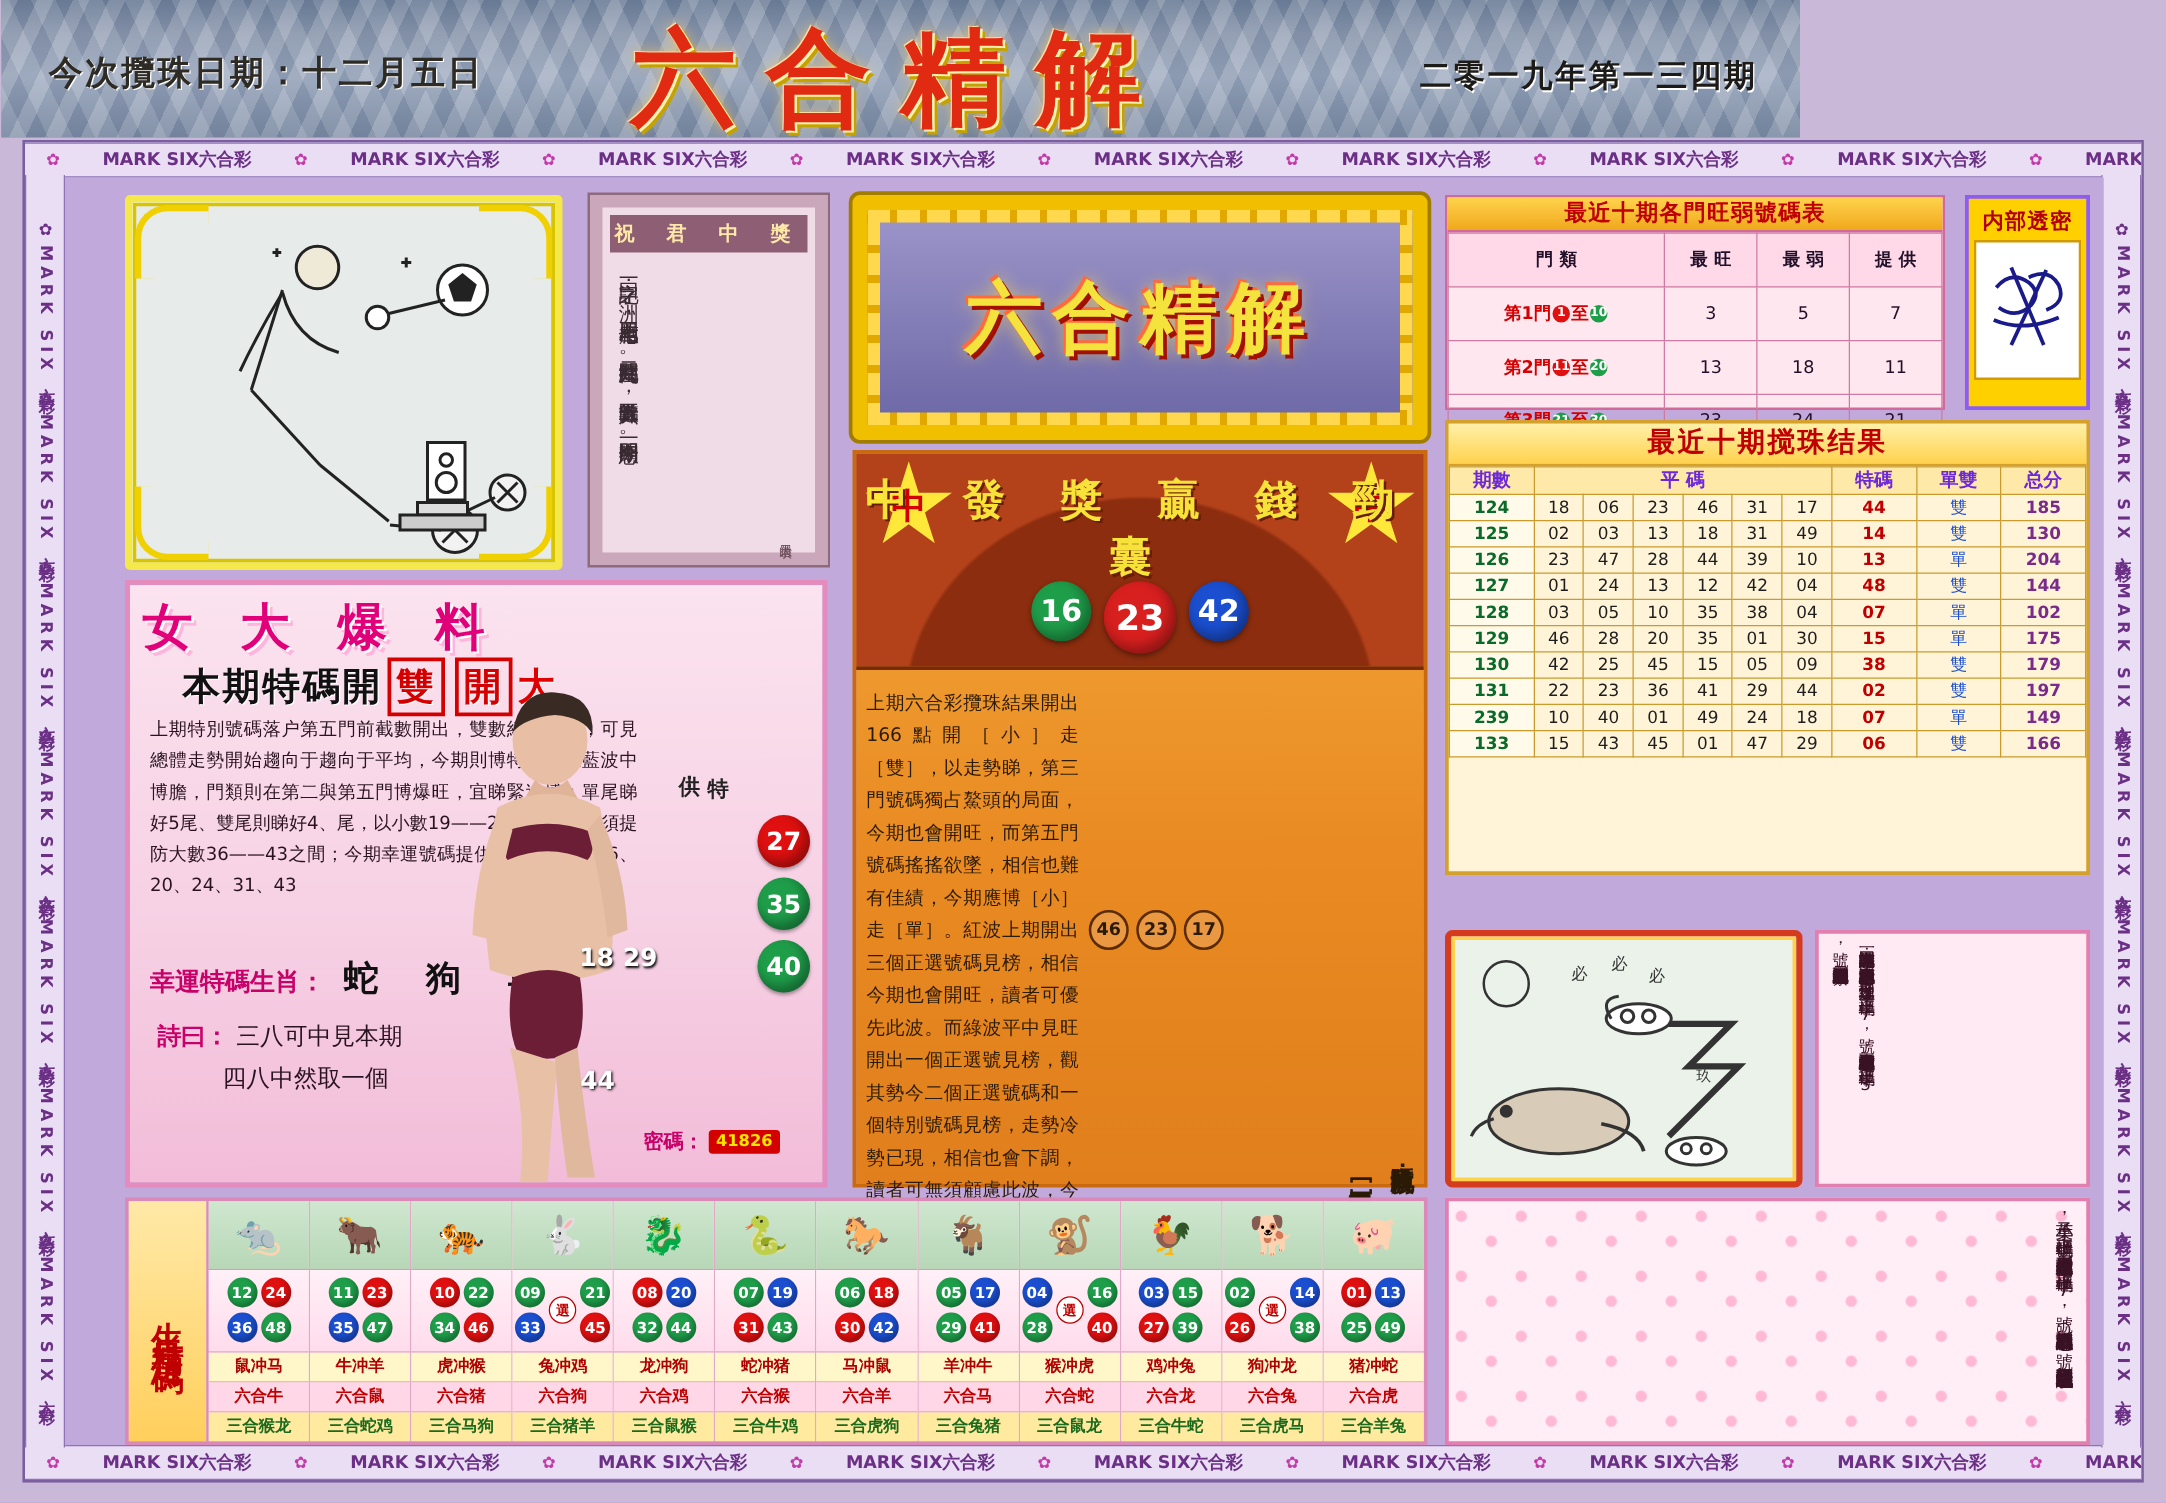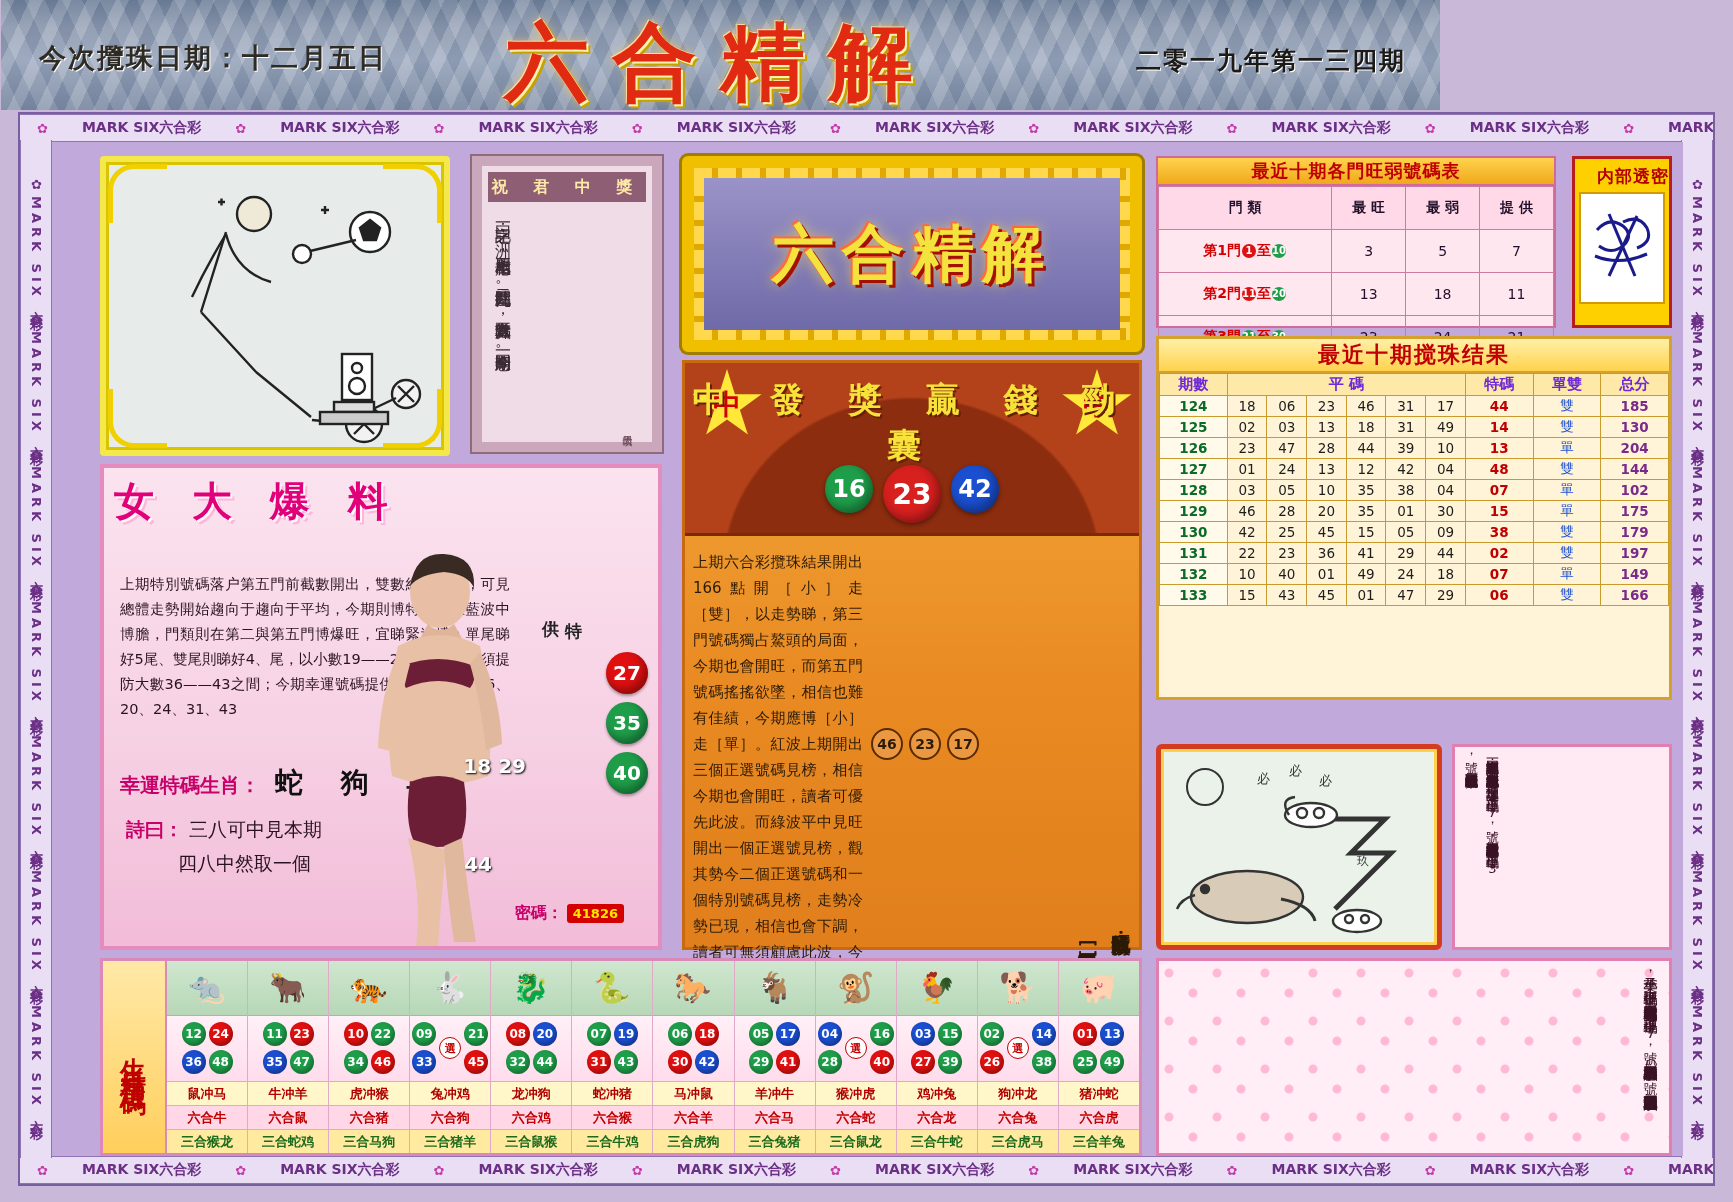--- a/index.html
+++ b/index.html
@@ -284,21 +284,21 @@
     display:inline-block;width:14px;height:14px;border-radius:50%;color:#fff;
     font-size:10px;line-height:14px;text-align:center;margin:0 1px;vertical-align:middle;
   }
   .dot.r{background:#e01010;}
   .dot.g{background:#1f9e4a;}
   .dot.b{background:#1b4fd0;}
 
   
   .secret{
     left:1520px;top:14px;width:100px;height:172px;
-    background:#ffd000;border:3px solid #b91c1c;text-align:right;
+    background:#ffd000;border:3px solid #8b5cf6;text-align:center;
   }
   .secret .t{font-size:17px;font-weight:bold;color:#b30000;letter-spacing:1px;padding:6px 0 4px;}
   .secret .scribble{
     width:82px;height:108px;margin:0 auto;background:#fff;border:2px solid #d09a00;
     display:flex;align-items:center;justify-content:center;
   }
 
   
   .results{
     left:1104px;top:194px;width:516px;height:364px;
@@ -577,20 +577,23 @@
               <div class="ocirc">23</div>
               <div class="ocirc">46</div>
             </div>
           <div class="overt">今期点数开［小］追［單］</div>
           <div class="overt" style="width:34px">博紅波旺吼：</div>
         </div>
       </div>
 
       <div class="panel promo">
         <div class="promo-title">女 大 爆 料</div>
+        <div class="promo-sub">
+          <span>本期特碼開</span><span class="box">雙</span><span class="box">開</span><span class="red">大</span>
+        </div>
         <div class="promo-text">上期特別號碼落户第五門前截數開出，雙數紅波中開，可見總體走勢開始趨向于趨向于平均，今期則博特碼應在藍波中博膽，門類則在第二與第五門博爆旺，宜睇緊追搏：單尾睇好5尾、雙尾則睇好4、尾，以小數19——27之間，但仍須提防大數36——43之間；今期幸運號碼提供：04、13、16、20、24、31、43</div>
         <div class="promo-lucky">
           <span>幸運特碼生肖：</span>
           <span class="zodiac">蛇 狗 羊</span>
         </div>
         <div class="promo-poem">
           <span class="lbl">詩曰：</span>
           <span>三八可中見本期</span><br>
           <span style="margin-left:52px;display:inline-block">四八中然取一個</span>
         </div>
@@ -792,21 +795,21 @@
                 <td>23</td>
                 <td>36</td>
                 <td>41</td>
                 <td>29</td>
                 <td>44</td>
                 <td class="sp">02</td>
                 <td class="ds">雙</td>
                 <td class="zs">197</td>
               </tr>
               <tr>
-                <td class="period">132</td>
+                <td class="period">239</td>
                 <td>10</td>
                 <td>40</td>
                 <td>01</td>
                 <td>49</td>
                 <td>24</td>
                 <td>18</td>
                 <td class="sp">07</td>
                 <td class="ds">單</td>
                 <td class="zs">149</td>
               </tr>

